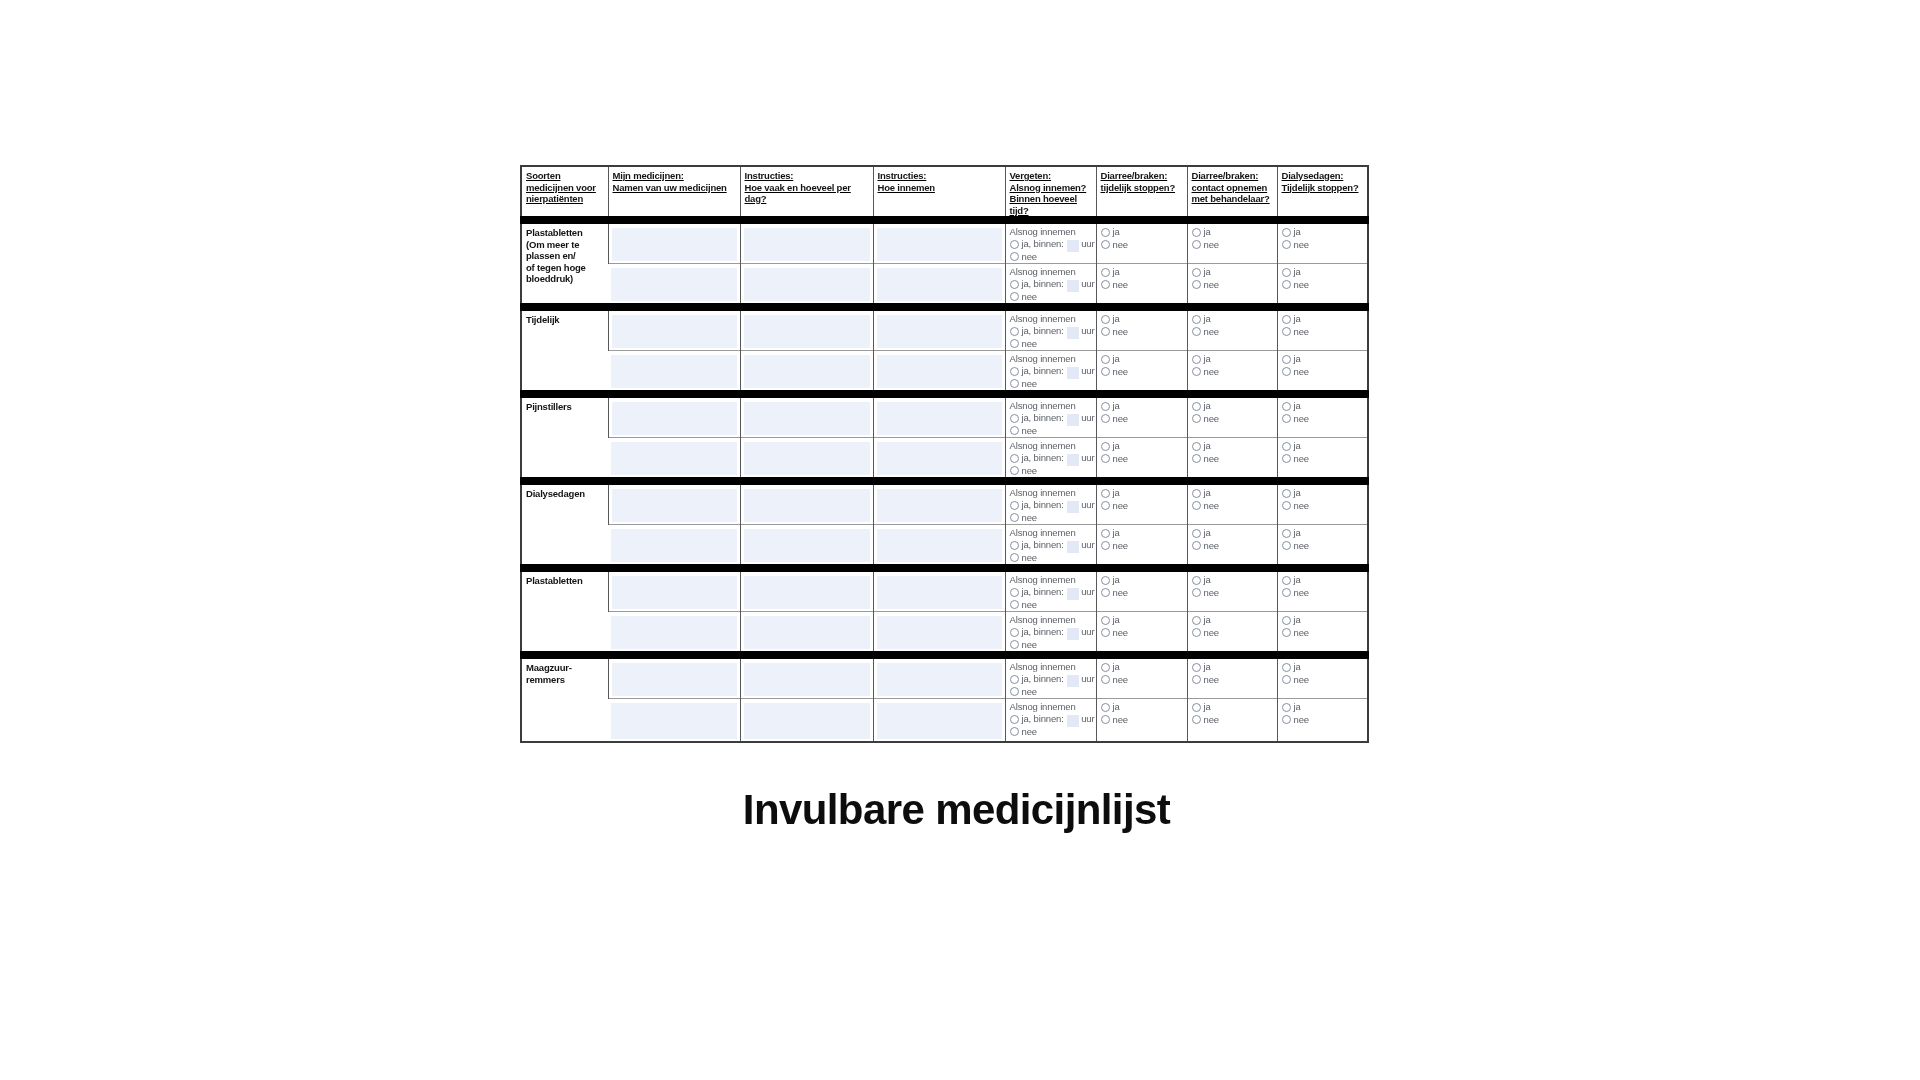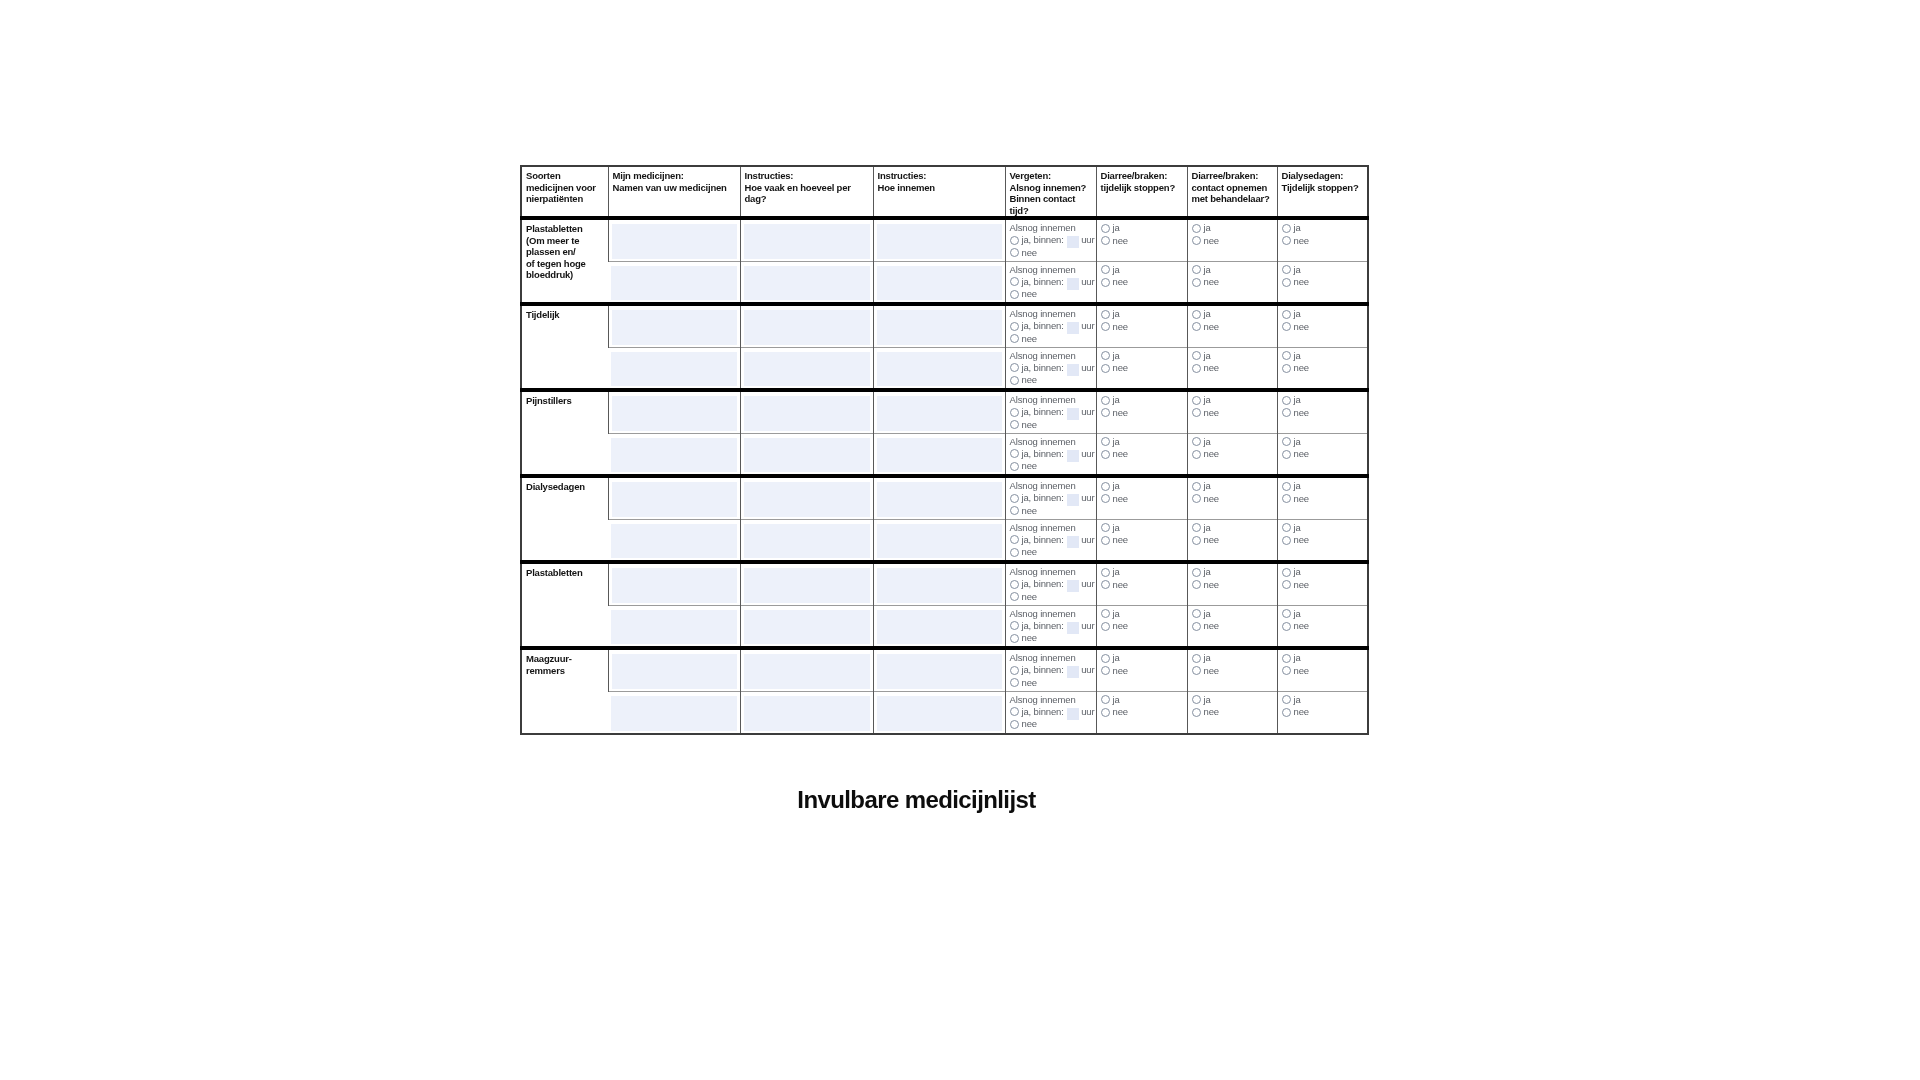--- a/index.html
+++ b/index.html
@@ -8,29 +8,29 @@
     font-family:"Liberation Sans", sans-serif;
     -webkit-font-smoothing:antialiased;
   }
   .sheet { position:absolute; left:520px; top:165px; }
   table.medlist {
     border-collapse:collapse; table-layout:fixed; width:849px;
     border:2px solid #3c3c3c;
   }
   th, td { vertical-align:top; padding:0; }
   th + th, td + td { border-left:1px solid #585858; }
-  thead tr { height:50px; }
+  thead tr { height:50px;text-decoration:underline; }
   th {
     border-bottom:2px solid #3c3c3c;
     font-size:9.5px; line-height:11.5px; letter-spacing:-0.2px;
     font-weight:bold; color:#141414; text-align:left;
     padding:3px 3px 0 4px; white-space:pre-line;
   }
   tbody tr { height:43px; }
-  tbody tr.row-a td { border-top:4px solid #000000; }
+  tbody tr.row-a td { border-top:8px solid #000000; }
   tbody tr.row-b td { border-top:1px solid #9b9b9b; }
   td.cat {
     background:#ffffff; font-weight:bold; color:#141414;
     font-size:9.5px; line-height:11.5px; letter-spacing:-0.2px;
     padding:3px 2px 0 4px; white-space:pre-line;
   }
   td.fill { position:relative; }
   .field {
     position:absolute; left:3px; right:3px; top:4px; bottom:2px;
     background:#edf1fa;
@@ -44,22 +44,22 @@
   .radio {
     flex:none; display:inline-block; width:7px; height:7px;
     border:1px solid #8590a0; border-radius:50%; background:#fff;
     margin-right:3px;
   }
   .inputbox {
     display:inline-block; width:17px; height:12px; background:#e2e8f6;
     margin:0 2px -4px 3px;
   }
   .page-title {
-    position:absolute; left:492px; top:786px; width:849px;
-    text-align:center; font-size:24px; font-weight:bold;
+    position:absolute; left:532px; top:786px; width:849px;
+    text-align:center; font-size:42px; font-weight:bold;
     letter-spacing:-0.6px; color:#0d0d0d;
   }
 </style>
 </head>
 <body>
 
 <div class="sheet">
   <table class="medlist">
     <colgroup>
       <col style="width:87px">
@@ -78,21 +78,21 @@
 nierpatiënten</th>
         <th>Mijn medicijnen:
 Namen van uw medicijnen</th>
         <th>Instructies:
 Hoe vaak en hoeveel per
 dag?</th>
         <th>Instructies:
 Hoe innemen</th>
         <th>Vergeten:
 Alsnog innemen?
-Binnen contact
+Binnen hoeveel
 tijd?</th>
         <th>Diarree/braken:
 tijdelijk stoppen?</th>
         <th>Diarree/braken:
 contact opnemen
 met behandelaar?</th>
         <th>Dialysedagen:
 Tijdelijk stoppen?</th>
       </tr>
     </thead>

